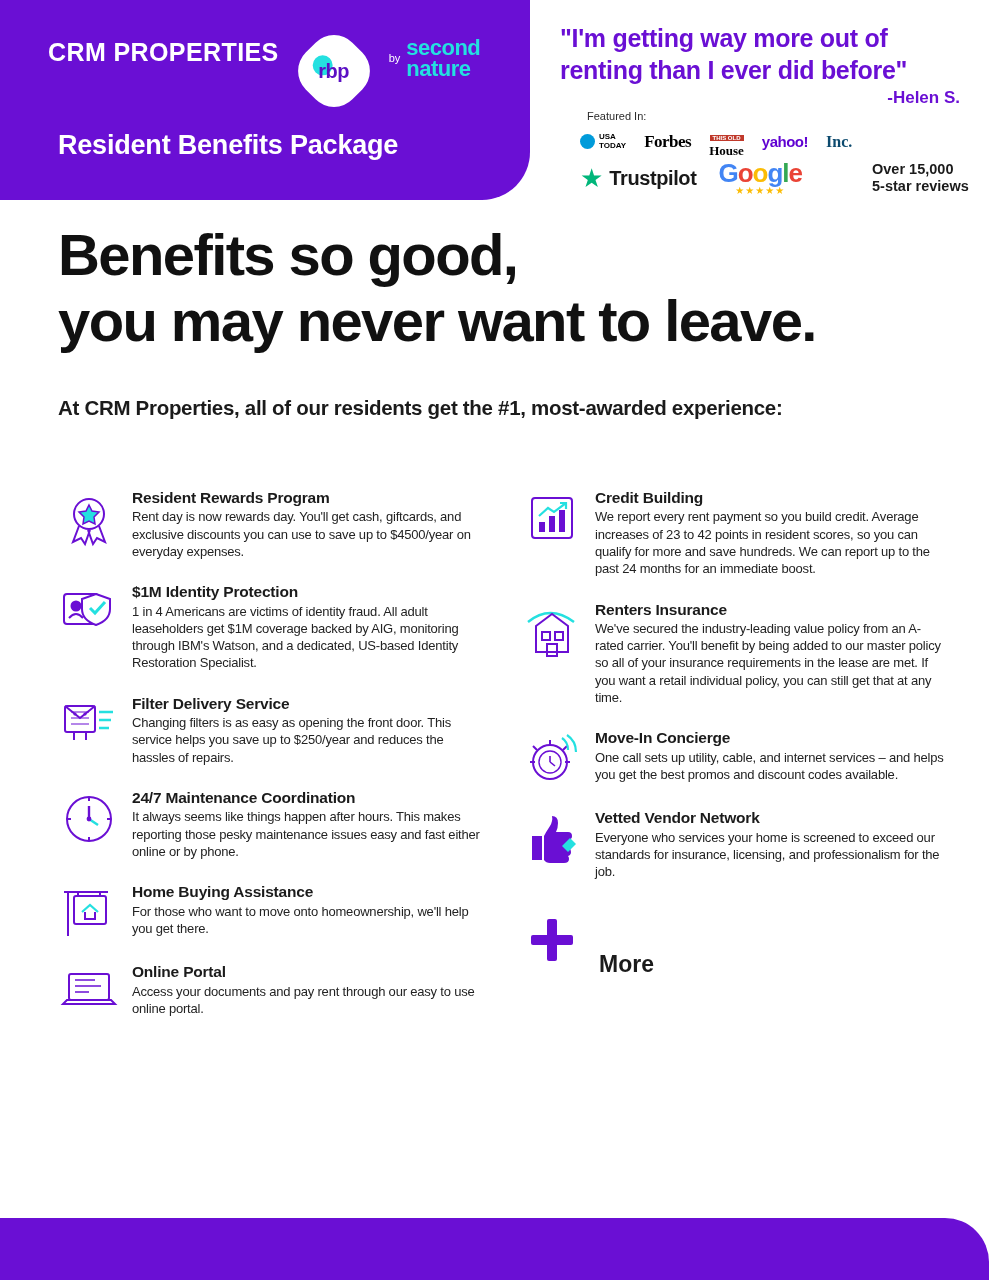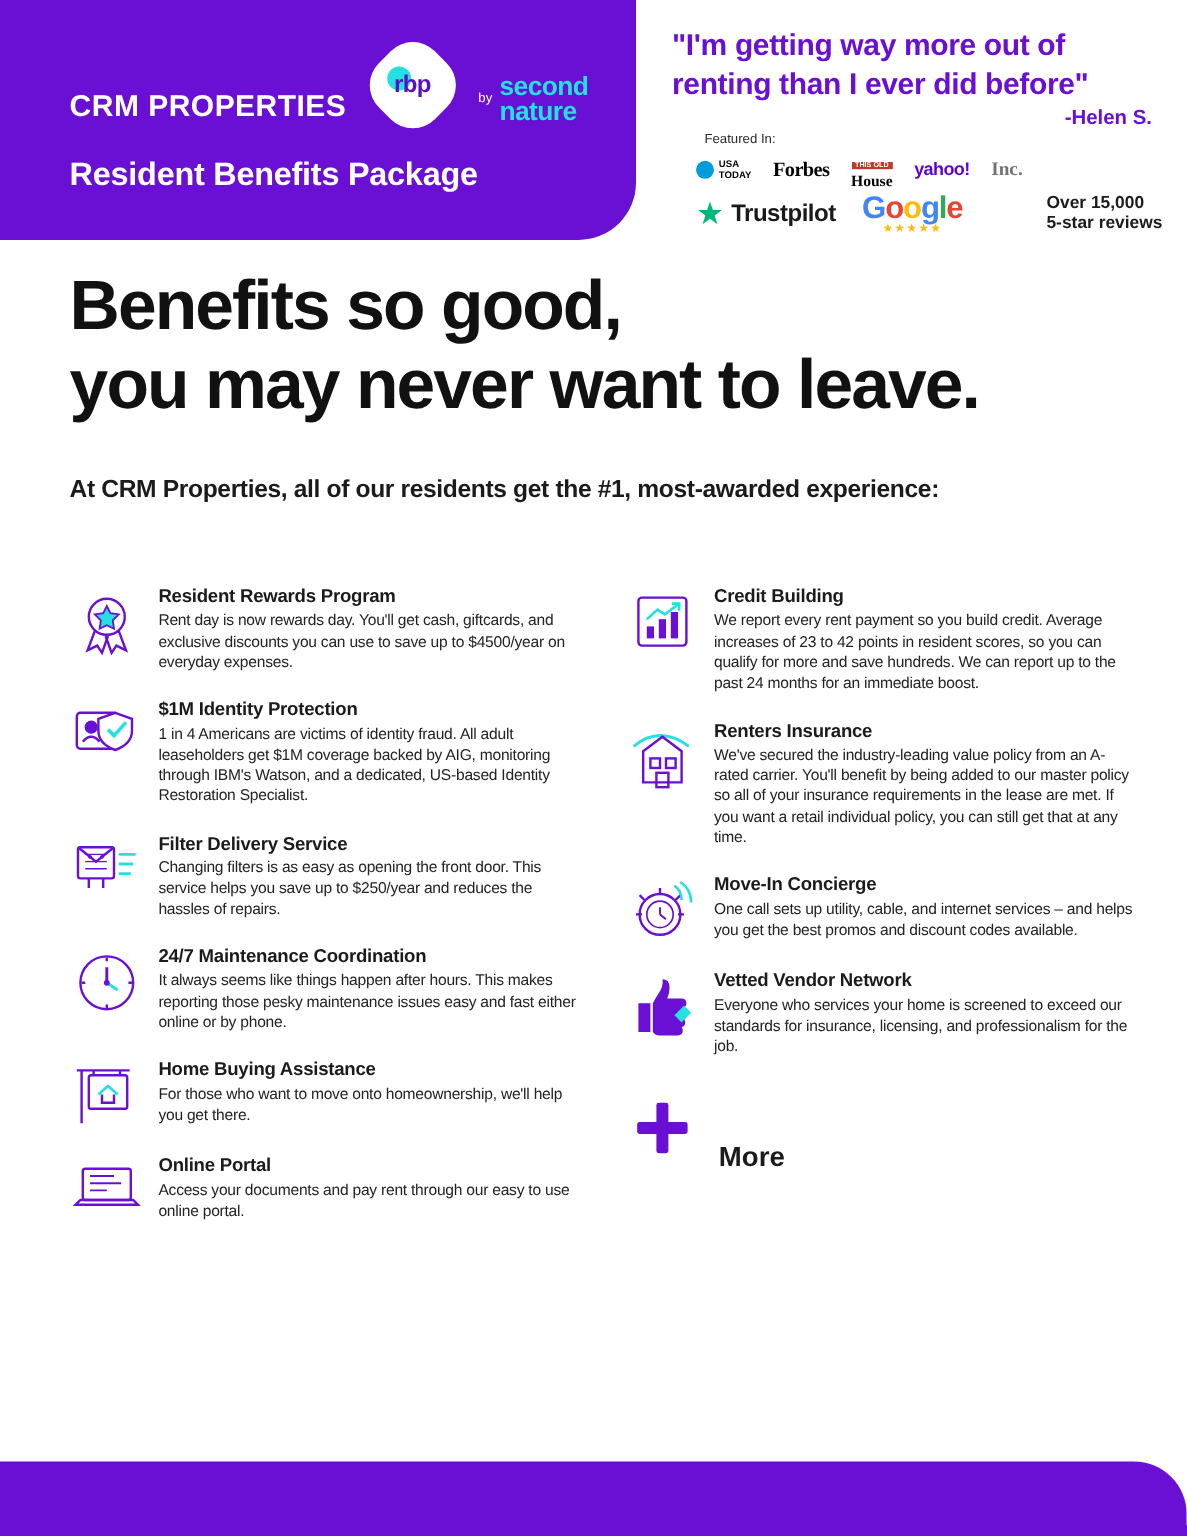--- a/index.html
+++ b/index.html
@@ -22,23 +22,23 @@
   
   .header-panel {
     position: absolute;
     left: 0; top: 0;
     width: 530px; height: 200px;
     background: #6a0fd4;
     border-bottom-right-radius: 48px;
   }
   .brand-row {
     position: absolute;
-    left: 58px; top: 38px;
-    display: flex;
-    align-items: flex-end;
+    left: 48px; top: 38px;
+    display: flex;
+    align-items: flex-start;
     gap: 22px;
   }
   .brand-name {
     color: #ffffff;
     font-size: 25px;
     font-weight: bold;
     letter-spacing: 0.4px;
   }
   .rbp-badge {
     position: relative;
@@ -135,21 +135,21 @@
     gap: 18px;
   }
   .press-usatoday { display: flex; align-items: center; gap: 4px; }
   .usa-dot { width: 15px; height: 15px; border-radius: 50%; background: #009bda; }
   .usa-txt { font-size: 8px; font-weight: bold; line-height: 1.05; color: #000; }
   .press-forbes { font-family: "Liberation Serif", serif; font-size: 17px; font-weight: bold; color: #000; letter-spacing: -0.5px;}
   .press-house { text-align: center; }
   .press-house .small { font-size: 6px; font-weight: bold; color: #fff; background:#c0392b; padding: 0 3px; display:inline-block;}
   .press-house .big { font-family: "Liberation Serif", serif; font-size: 13px; font-weight: bold; color: #000; line-height:1; }
   .press-yahoo { font-size: 15px; font-weight: bold; color: #5f01d1; letter-spacing: -0.5px; }
-  .press-inc { font-family: "Liberation Serif", serif; font-size: 16px; font-weight: bold; color: #737373; }
+  .press-inc { font-family: "Liberation Serif", serif; font-size: 16px; font-weight: bold; color: #0c4a6e; }
 
   .review-row {
     position: absolute;
     left: 580px; top: 160px;
     width: 400px;
     display: flex;
     align-items: center;
     gap: 22px;
   }
   .trustpilot { display: flex; align-items: center; gap: 6px; }

